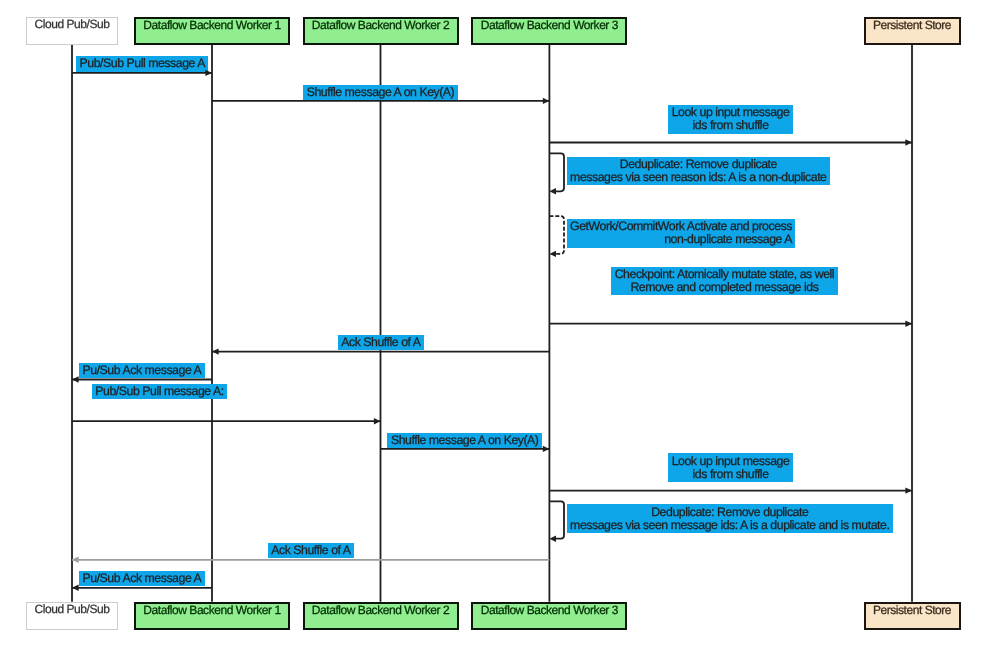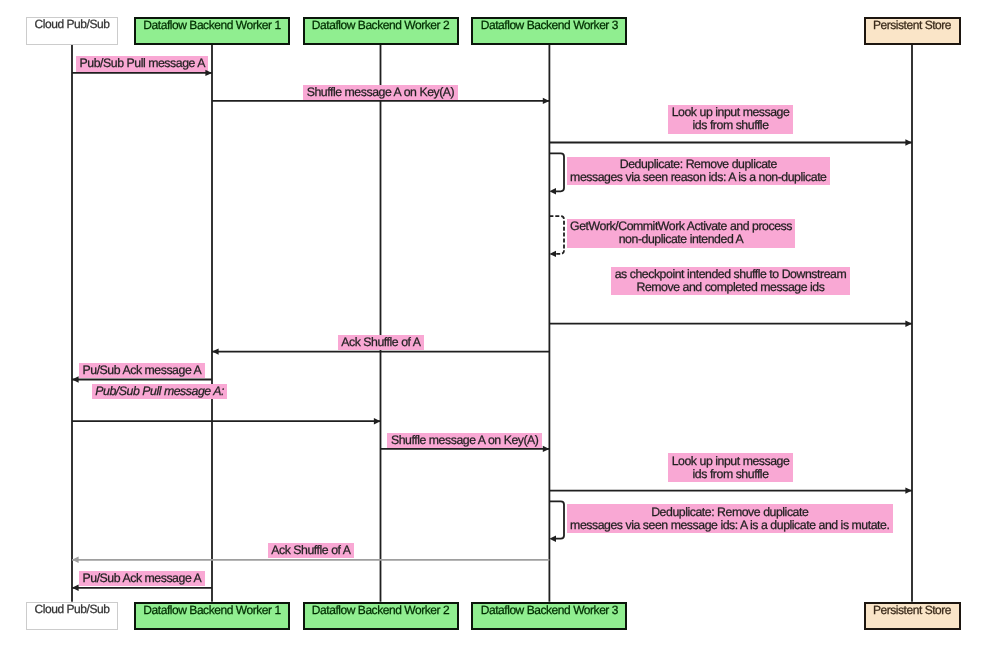--- a/index.html
+++ b/index.html
@@ -13,21 +13,21 @@
   .svg-layer{position:absolute;left:0;top:0;width:1000px;height:647px;
              pointer-events:none;}
 
   .actor{position:absolute;box-sizing:border-box;display:flex;
          align-items:flex-start;justify-content:center;
          font-size:12px;letter-spacing:-0.45px;line-height:1;white-space:nowrap;}
   .actor > span{position:relative;top:0.2px;-webkit-text-stroke:0.25px currentColor;}
 
   .label{position:absolute;text-align:center;
          font-size:12.3px;letter-spacing:-0.45px;line-height:13px;
-         color:#1f1f1f;background:#f9a8d4;white-space:nowrap;
+         color:#1f1f1f;background:#0ea5e9;white-space:nowrap;
          padding:1.2px 3.5px;-webkit-text-stroke:0.25px currentColor;}
 </style>
 </head>
 <body>
 
 <div id="diagram">
     <svg class="svg-layer" width="1000" height="647" viewBox="0 0 1000 647">
       <line x1="72" x2="72" y1="45" y2="601.8" stroke="#1f1f1f" stroke-width="1.8"></line>
       <line x1="212" x2="212" y1="45" y2="601.8" stroke="#1f1f1f" stroke-width="1.8"></line>
       <line x1="380.5" x2="380.5" y1="45" y2="601.8" stroke="#1f1f1f" stroke-width="1.8"></line>
@@ -41,35 +41,35 @@
       <div>Shuffle message A on Key(A)</div>
     </div>
     <div class="label" style="top: 105.3px; left: 668.2px;">
       <div>Look up input message</div>
       <div>ids from shuffle</div>
     </div>
     <div class="label" style="top: 156.6px; left: 566.6px;">
       <div>Deduplicate: Remove duplicate</div>
       <div>messages via seen reason ids: A is a non-duplicate</div>
     </div>
-    <div class="label" style="top: 219.2px; left: 566.6px;">
+    <div class="label" style="top: 219.2px; left: 566.6px; text-align: right;">
       <div>GetWork/CommitWork Activate and process</div>
-      <div>non-duplicate intended A</div>
+      <div>non-duplicate message A</div>
     </div>
     <div class="label" style="top: 266.6px; left: 611.2px;">
-      <div>as checkpoint intended shuffle to Downstream</div>
+      <div>Checkpoint: Atomically mutate state, as well</div>
       <div>Remove and completed message ids</div>
     </div>
     <div class="label" style="top: 334.7px; left: 337.7px;">
       <div>Ack Shuffle of A</div>
     </div>
     <div class="label" style="top: 363px; left: 79px;">
       <div>Pu/Sub Ack message A</div>
     </div>
-    <div class="label" style="top: 383.5px; left: 91.75px; font-style: italic;">
+    <div class="label" style="top: 383.5px; left: 91.75px;">
       <div>Pub/Sub Pull message A:</div>
     </div>
     <div class="label" style="top: 432.7px; left: 387.45px;">
       <div>Shuffle message A on Key(A)</div>
     </div>
     <div class="label" style="top: 453.4px; left: 668.2px;">
       <div>Look up input message</div>
       <div>ids from shuffle</div>
     </div>
     <div class="label" style="top: 504.4px; left: 566.6px;">

